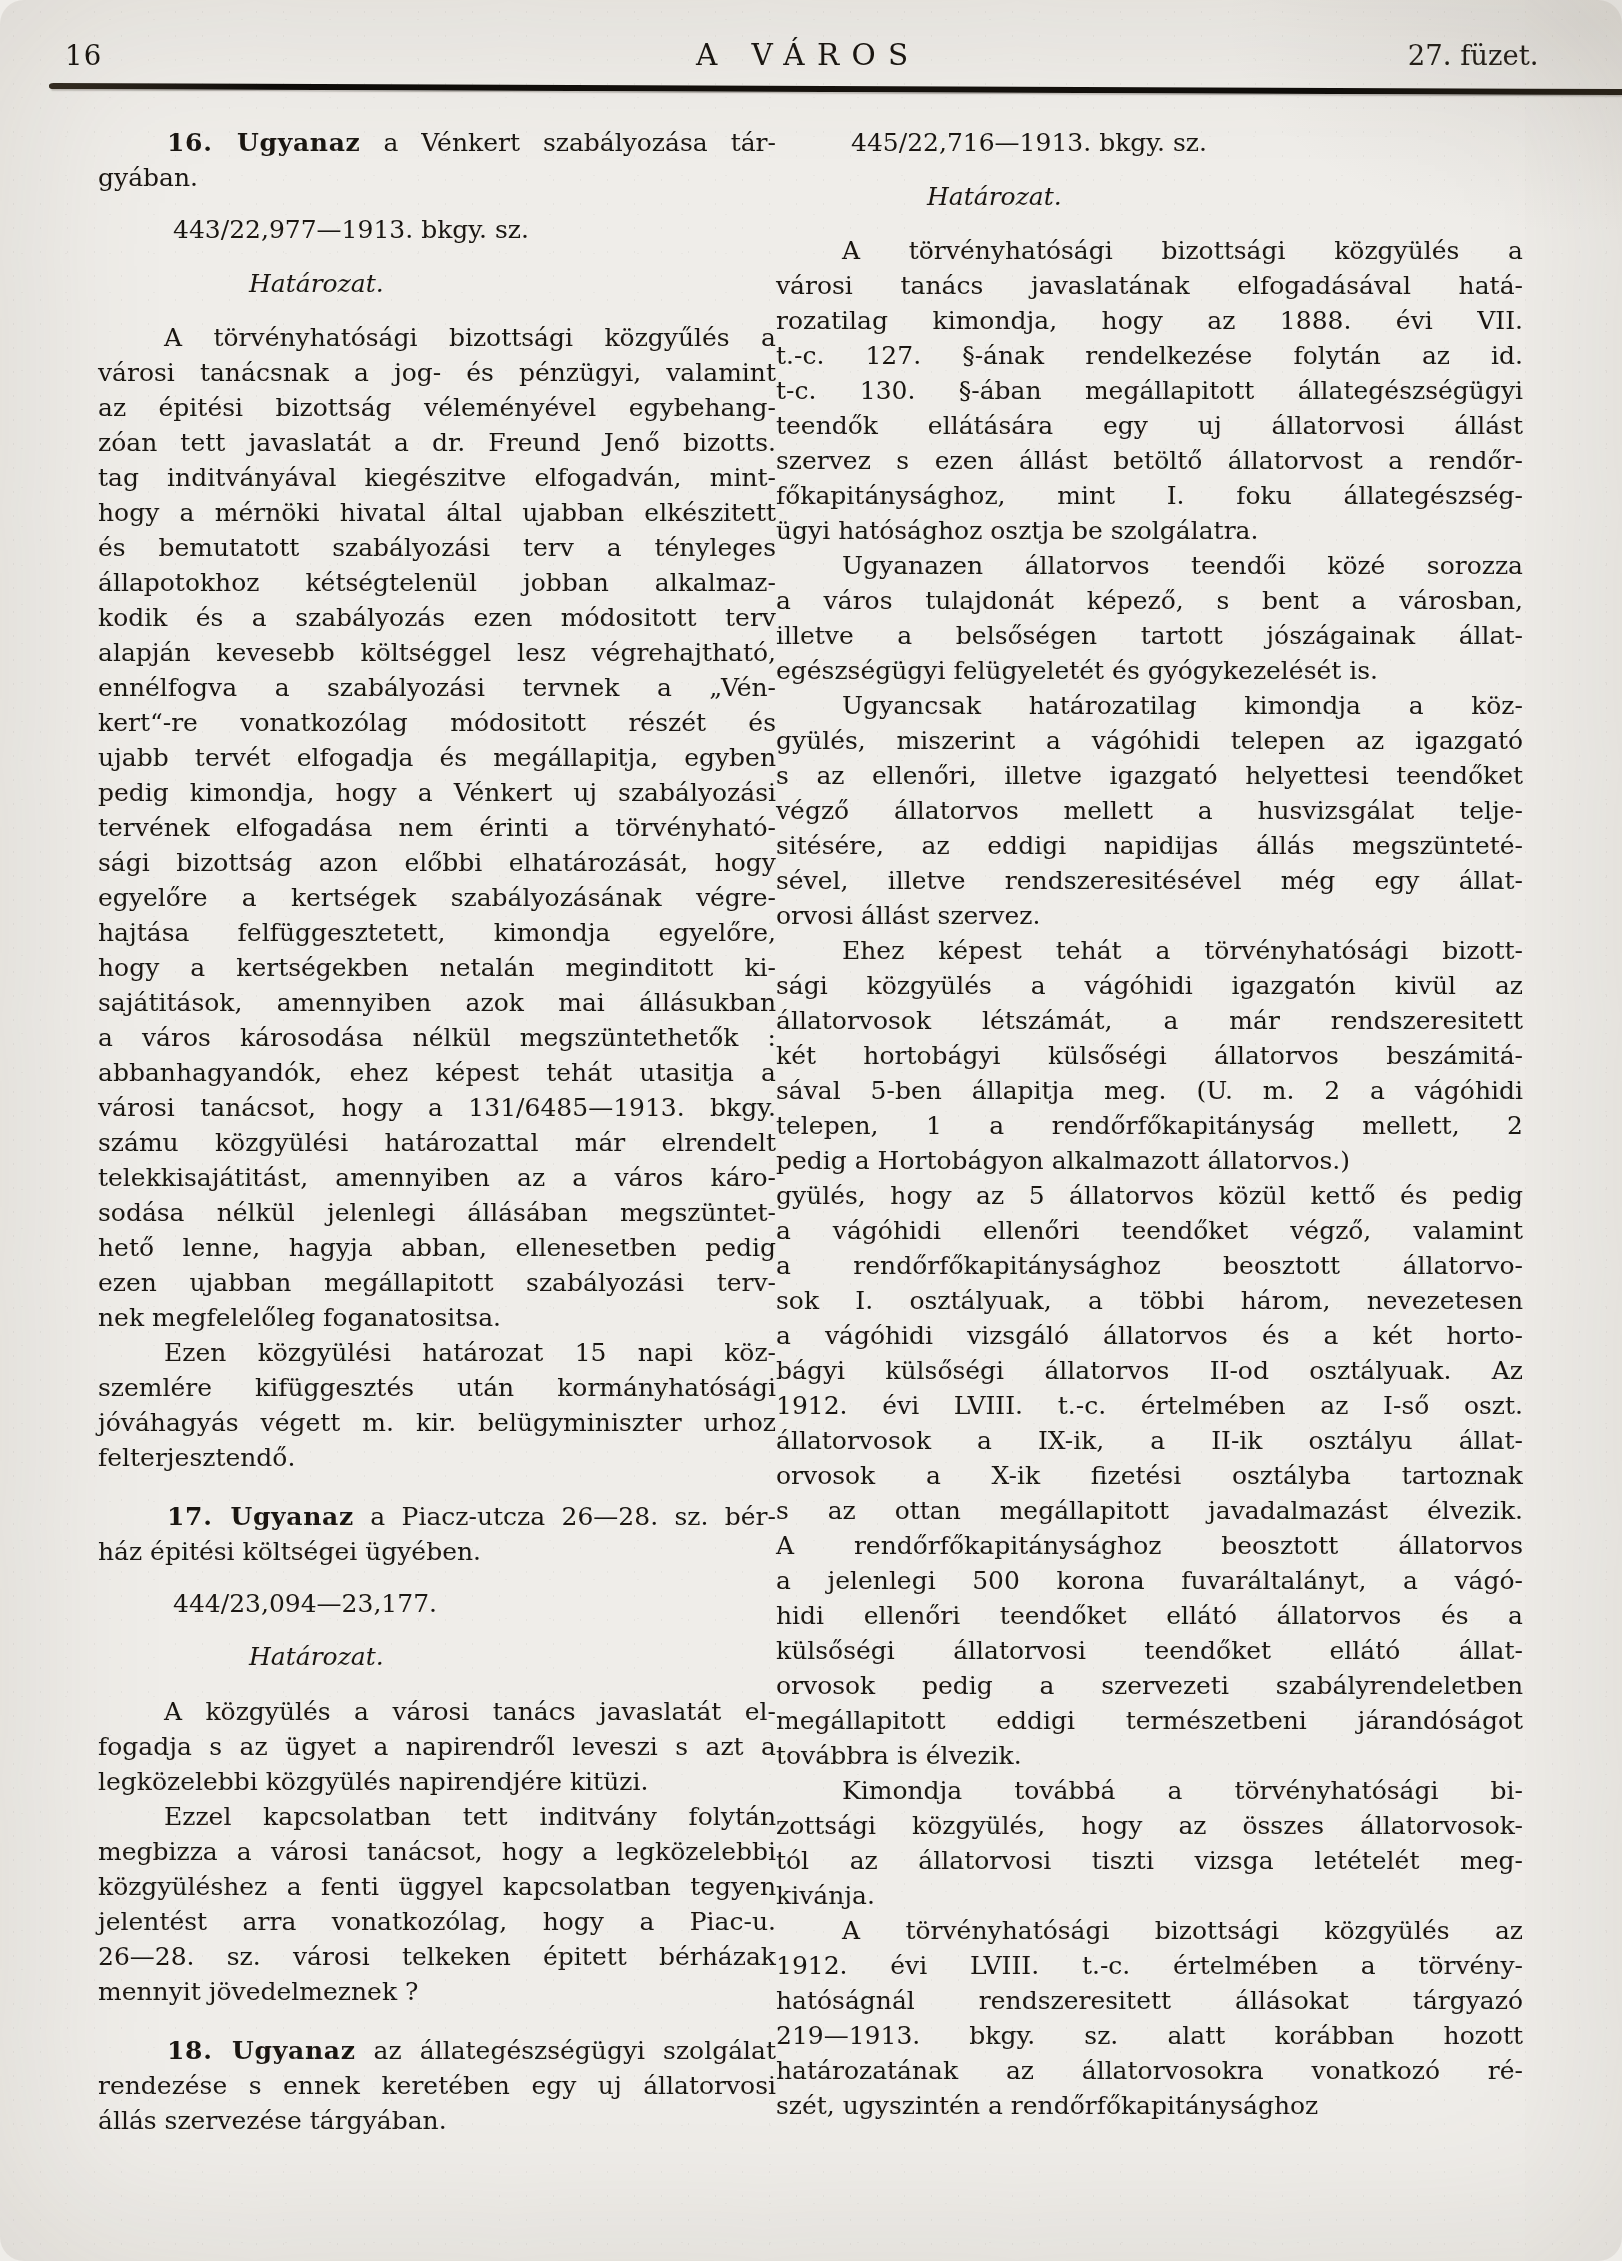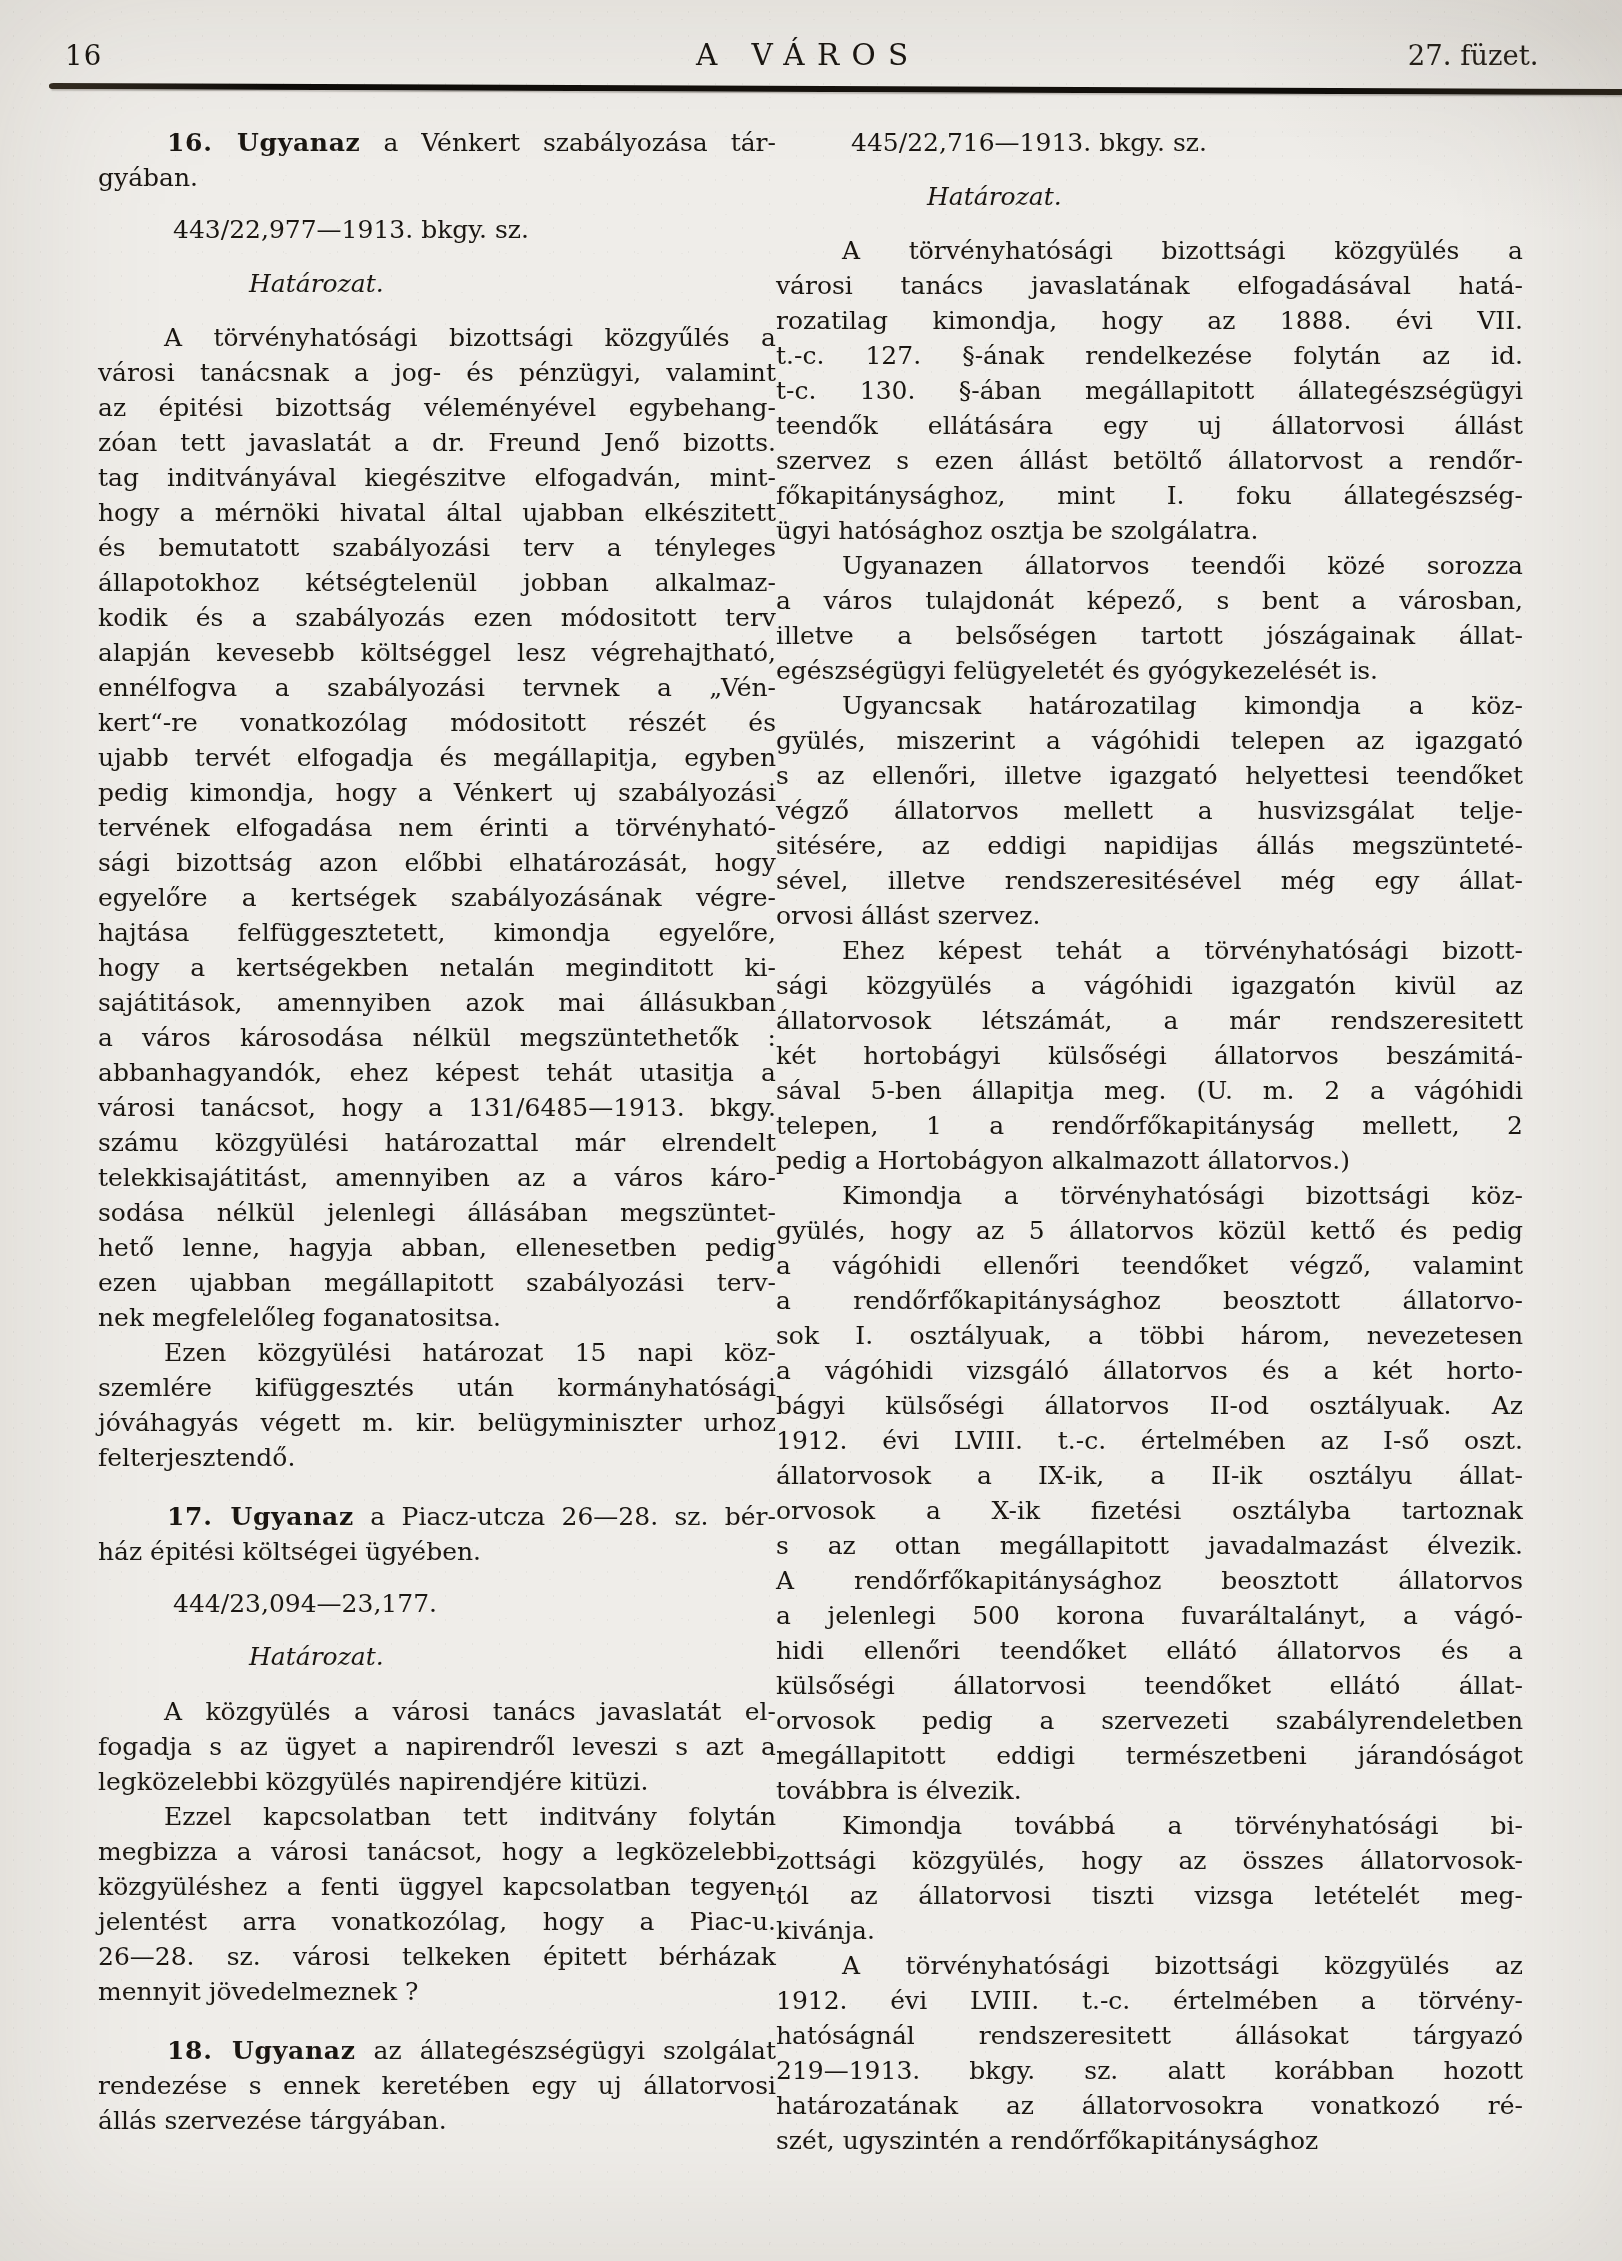--- a/index.html
+++ b/index.html
@@ -18,20 +18,21 @@
       radial-gradient(circle, rgba(40,34,26,0.04) 0 0.7px, transparent 1px);
     background-size: 100% 100%, 27px 24px, 44px 39px;
     overflow: hidden;
   }
   .page {
     box-sizing: border-box;
     width: 1622px;
     height: 2261px;
     padding: 38px 29.5px 0 98px;
     box-shadow: inset 0 0 170px rgba(98,88,70,0.16);
+    border-radius: 24px;
   }
   .masthead {
     display: flex;
     align-items: baseline;
     margin-left: -33px;
     margin-right: -5.2px;
     font-size: 27.5px;
   }
   .masthead .pageno { width: 144px; letter-spacing: 1.3px; }
   .masthead .title  {
@@ -197,21 +198,20 @@
         <div class="block para">
           <div class="line first"><span>Ehez képest tehát a törvényhatósági bizott-</span></div>
           <div class="line"><span>sági közgyülés a vágóhidi igazgatón kivül az</span></div>
           <div class="line"><span>állatorvosok létszámát, a már rendszeresitett</span></div>
           <div class="line"><span>két hortobágyi külsőségi állatorvos beszámitá-</span></div>
           <div class="line"><span>sával 5-ben állapitja meg. (U. m. 2 a vágóhidi</span></div>
           <div class="line"><span>telepen, 1 a rendőrfőkapitányság mellett, 2</span></div>
           <div class="line last"><span>pedig a Hortobágyon alkalmazott állatorvos.)</span></div>
         </div>
         <div class="block para">
-          <div class="line first"><span>Kimondja a törvényhatósági bizottsági köz-</span></div>
           <div class="line"><span>gyülés, hogy az 5 állatorvos közül kettő és pedig</span></div>
           <div class="line"><span>a vágóhidi ellenőri teendőket végző, valamint</span></div>
           <div class="line"><span>a rendőrfőkapitánysághoz beosztott állatorvo-</span></div>
           <div class="line"><span>sok I. osztályuak, a többi három, nevezetesen</span></div>
           <div class="line"><span>a vágóhidi vizsgáló állatorvos és a két horto-</span></div>
           <div class="line"><span>bágyi külsőségi állatorvos II-od osztályuak. Az</span></div>
           <div class="line"><span>1912. évi LVIII. t.-c. értelmében az I-ső oszt.</span></div>
           <div class="line"><span>állatorvosok a IX-ik, a II-ik osztályu állat-</span></div>
           <div class="line"><span>orvosok a X-ik fizetési osztályba tartoznak</span></div>
           <div class="line"><span>s az ottan megállapitott javadalmazást élvezik.</span></div>

